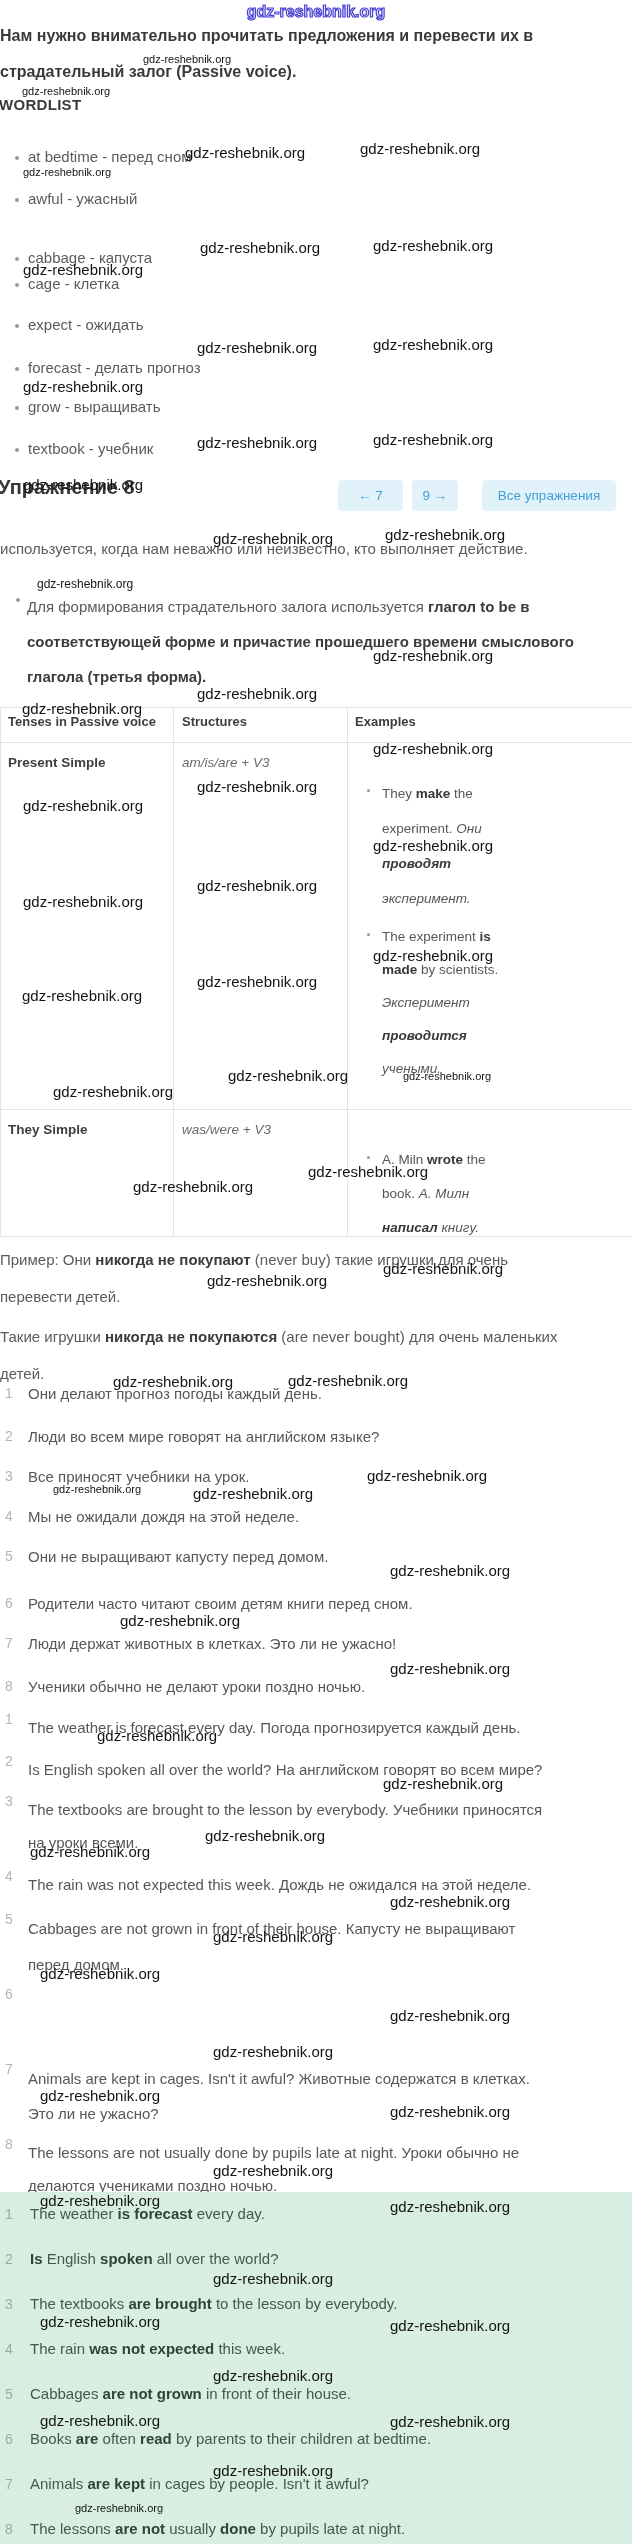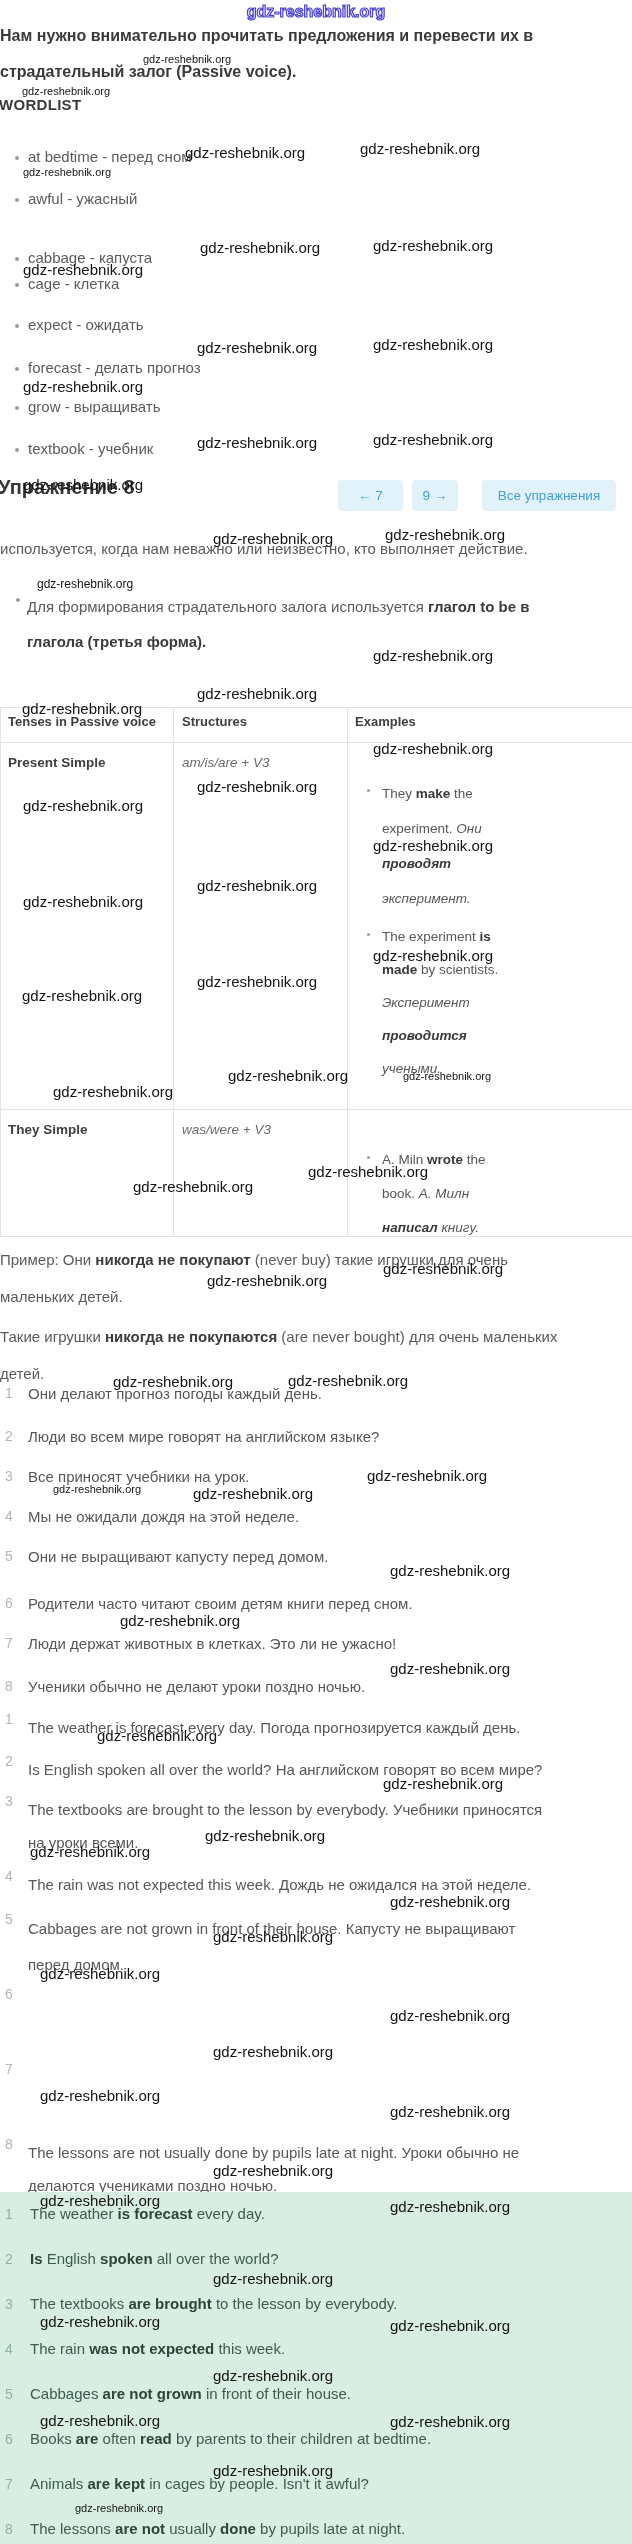--- a/index.html
+++ b/index.html
@@ -132,20 +132,21 @@
 
   <div class="abs ex-title" style="left:-2px;top:476px">Упражнение 8</div>
   <div class="btn" style="left:338px;top:480px;width:65px">← 7</div>
   <div class="btn" style="left:412px;top:480px;width:46px">9 →</div>
   <div class="btn" style="left:482px;top:480px;width:134px">Все упражнения</div>
 
   <div class="abs para" style="left:0;top:540px">используется, когда нам неважно или неизвестно, кто выполняет действие.</div>
   <span class="dot" style="left:16px;top:598px"></span>
   <div class="abs para lines" style="left:27px;top:589px;line-height:35px">
     <div class="seg"><span>Для формирования страдательного залога используется </span><span class="b">глагол to be в</span></div>
+    <div class="seg"><span class="b">соответствующей форме и причастие прошедшего времени смыслового</span></div>
     <div class="seg"><span class="b">глагола (третья форма).</span></div>
   </div>
 
   <div>
     <div class="tline" style="left:0;top:707px;width:632px;height:1px"></div>
     <div class="tline" style="left:0;top:742px;width:632px;height:1px"></div>
     <div class="tline" style="left:0;top:1109px;width:632px;height:1px"></div>
     <div class="tline" style="left:0;top:1236px;width:632px;height:1px"></div>
     <div class="tline" style="left:0;top:707px;width:1px;height:529px"></div>
     <div class="tline" style="left:173px;top:707px;width:1px;height:529px"></div>
@@ -178,21 +179,21 @@
     <span class="dot" style="left:367px;top:1156px;width:3px;height:3px"></span>
     <div class="cellex lines" style="left:382px;top:1143px;line-height:34px">
       <div class="seg"><span>A. Miln </span><span class="b">wrote</span><span> the</span></div>
       <div class="seg"><span>book. </span><span class="i">А. Милн</span></div>
       <div class="seg"><span class="b i">написал</span><span class="i"> книгу.</span></div>
     </div>
   </div>
 
   <div class="abs para lines" style="left:0;top:1241px;line-height:37px">
     <div class="seg"><span>Пример: Они </span><span class="b">никогда не покупают</span><span> (never buy) такие игрушки для очень</span></div>
-    <div class="seg"><span>маленьких детей.</span></div>
+    <div class="seg"><span>перевести детей.</span></div>
   </div>
   <div class="abs para lines" style="left:0;top:1318px;line-height:37px">
     <div class="seg"><span>Такие игрушки </span><span class="b">никогда не покупаются</span><span> (are never bought) для очень маленьких</span></div>
     <div class="seg"><span>детей.</span></div>
   </div>
 
   <div class="li" style="top:1385px"><span class="num">1</span><span class="t">Они делают прогноз погоды каждый день.</span></div>
   <div class="li" style="top:1428px"><span class="num">2</span><span class="t">Люди во всем мире говорят на английском языке?</span></div>
   <div class="li" style="top:1468px"><span class="num">3</span><span class="t">Все приносят учебники на урок.</span></div>
   <div class="li" style="top:1508px"><span class="num">4</span><span class="t">Мы не ожидали дождя на этой неделе.</span></div>
@@ -200,21 +201,21 @@
   <div class="li" style="top:1595px"><span class="num">6</span><span class="t">Родители часто читают своим детям книги перед сном.</span></div>
   <div class="li" style="top:1635px"><span class="num">7</span><span class="t">Люди держат животных в клетках. Это ли не ужасно!</span></div>
   <div class="li" style="top:1678px"><span class="num">8</span><span class="t">Ученики обычно не делают уроки поздно ночью.</span></div>
 
   <div class="li multi" style="top:1711px"><span class="num">1</span><span class="t lines" style="line-height:33px"><div>The weather is forecast every day. Погода прогнозируется каждый день.</div></span></div>
   <div class="li multi" style="top:1753px"><span class="num">2</span><span class="t lines" style="line-height:33px"><div>Is English spoken all over the world? На английском говорят во всем мире?</div></span></div>
   <div class="li multi" style="top:1793px"><span class="num">3</span><span class="t lines" style="line-height:33px"><div>The textbooks are brought to the lesson by everybody. Учебники приносятся</div><div>на уроки всеми.</div></span></div>
   <div class="li multi" style="top:1868px"><span class="num">4</span><span class="t lines" style="line-height:33px"><div>The rain was not expected this week. Дождь не ожидался на этой неделе.</div></span></div>
   <div class="li multi" style="top:1911px"><span class="num">5</span><span class="t lines" style="line-height:36px"><div>Cabbages are not grown in front of their house. Капусту не выращивают</div><div>перед домом.</div></span></div>
   <div class="li multi" style="top:1986px"><span class="num">6</span></div>
-  <div class="li multi" style="top:2061px"><span class="num">7</span></div>
+  <div class="li multi" style="top:2061px"><span class="num">7</span><span class="t lines" style="line-height:35px"><div>Animals are kept in cages. Isn't it awful? Животные содержатся в клетках.</div><div>Это ли не ужасно?</div></span></div>
   <div class="li multi" style="top:2136px"><span class="num">8</span><span class="t lines" style="line-height:33px"><div>The lessons are not usually done by pupils late at night. Уроки обычно не</div><div>делаются учениками поздно ночью.</div></span></div>
 
   <div class="green-bg"></div>
   <div class="gli" style="top:2205px"><span class="num">1</span><span class="t seg"><span>The weather </span><span class="b">is forecast</span><span> every day.</span></span></div>
   <div class="gli" style="top:2250px"><span class="num">2</span><span class="t seg"><span class="b">Is</span><span> English </span><span class="b">spoken</span><span> all over the world?</span></span></div>
   <div class="gli" style="top:2295px"><span class="num">3</span><span class="t seg"><span>The textbooks </span><span class="b">are brought</span><span> to the lesson by everybody.</span></span></div>
   <div class="gli" style="top:2340px"><span class="num">4</span><span class="t seg"><span>The rain </span><span class="b">was not expected</span><span> this week.</span></span></div>
   <div class="gli" style="top:2385px"><span class="num">5</span><span class="t seg"><span>Cabbages </span><span class="b">are not grown</span><span> in front of their house.</span></span></div>
   <div class="gli" style="top:2430px"><span class="num">6</span><span class="t seg"><span>Books </span><span class="b">are</span><span> often </span><span class="b">read</span><span> by parents to their children at bedtime.</span></span></div>
   <div class="gli" style="top:2475px"><span class="num">7</span><span class="t seg"><span>Animals </span><span class="b">are kept</span><span> in cages by people. Isn't it awful?</span></span></div>

